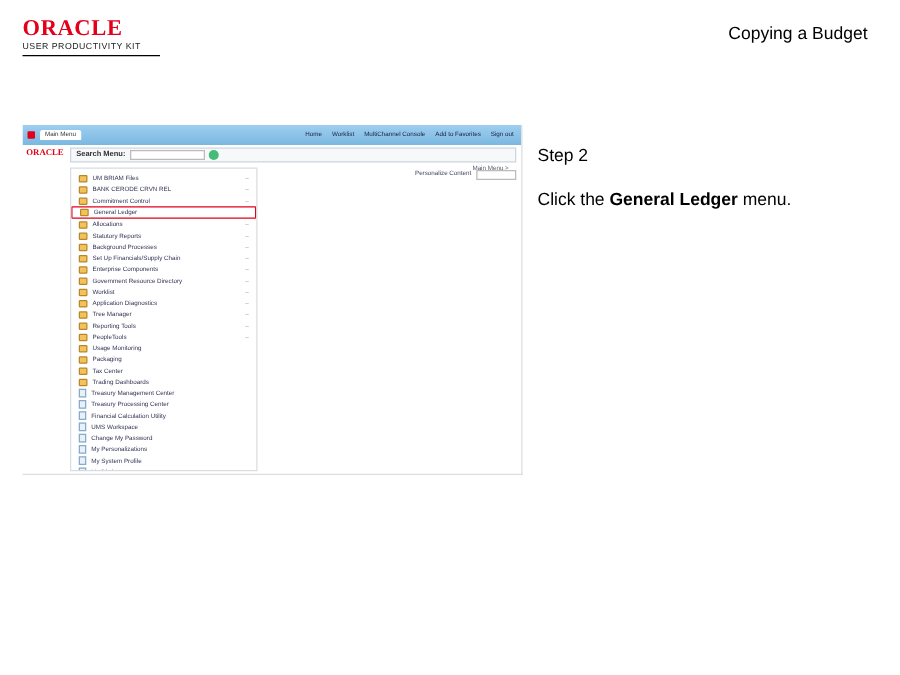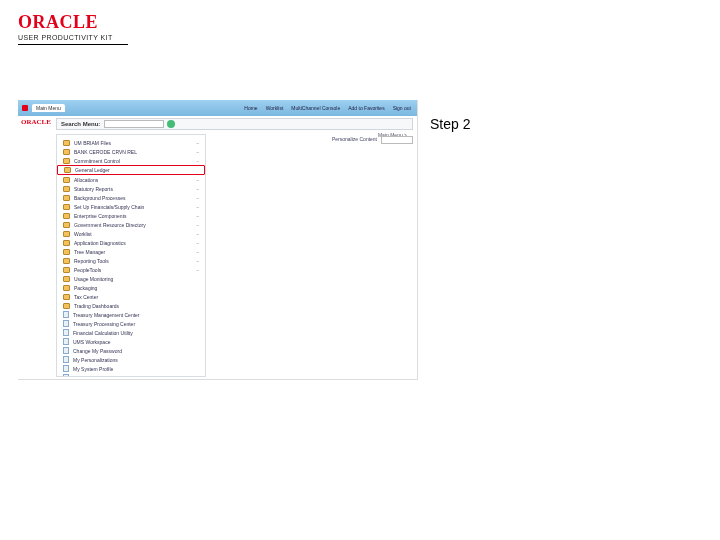--- a/index.html
+++ b/index.html
@@ -40,20 +40,21 @@
 </style>
 </head>
 <body>
 
 <div class="header">
   <div class="logo-block">
     <span class="oracle-word">ORACLE</span>
     <span class="upk">USER PRODUCTIVITY KIT</span>
     <div class="logo-divider"></div>
   </div>
+  <div class="title">Copying a Budget</div>
 </div>
 
 <div class="content">
   <div class="app-top">
     <span style="width:6px;height:6px;background:#e2001a;border-radius:1px;"></span>
     <span class="tab">Main Menu</span>
     <div class="rt">
       <span>Home</span>
       <span>Worklist</span>
       <span>MultiChannel Console</span>
@@ -191,13 +192,16 @@
       </div>
       <div class="menu-item">
         <span class="doc"></span>
         <span>My Dictionary</span>
       </div>
     </div>
 </div>
 
 <div class="instructions">
   <div class="step">Step 2</div>
+  <div class="instr">
+    <span>Click the </span><b>General Ledger</b><span> menu.</span>
+  </div>
 </div>
 
 </body></html>

